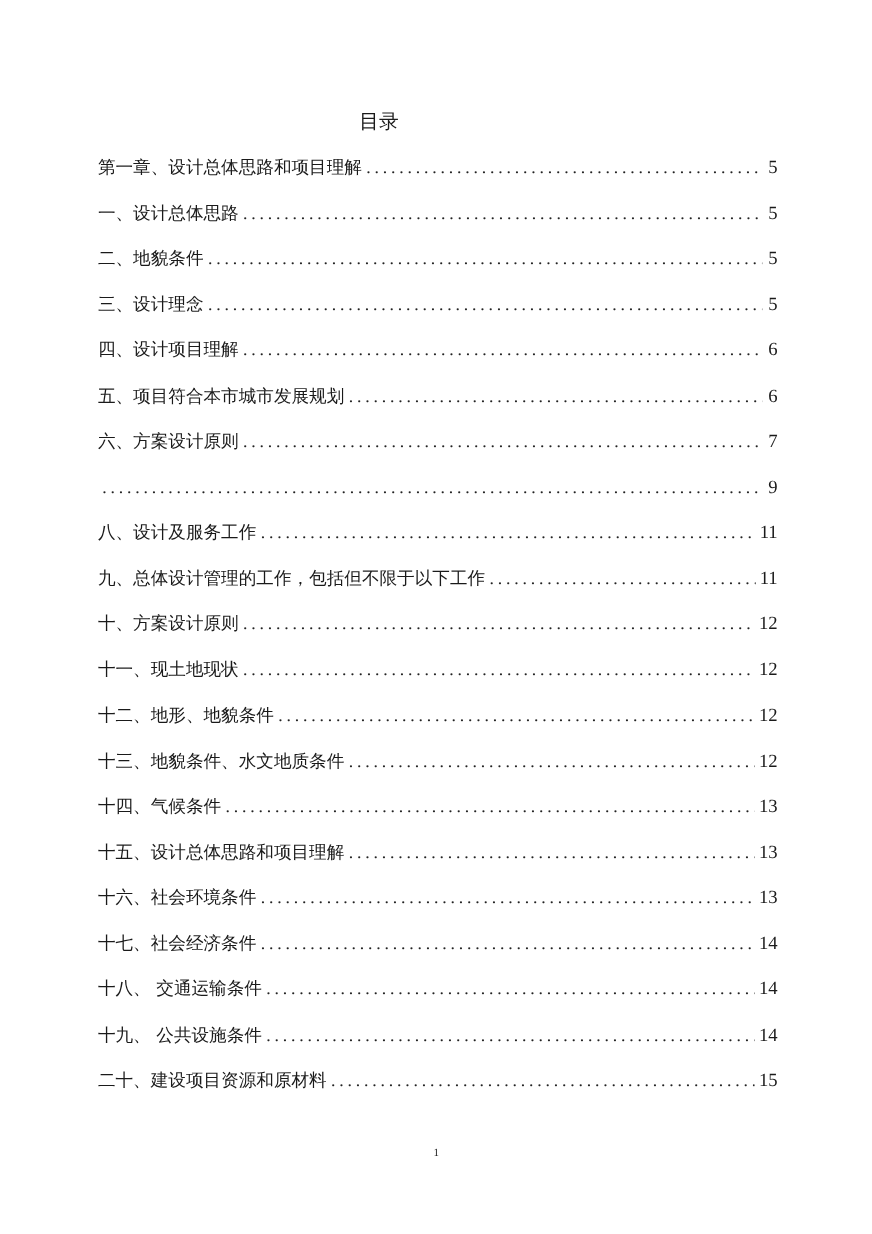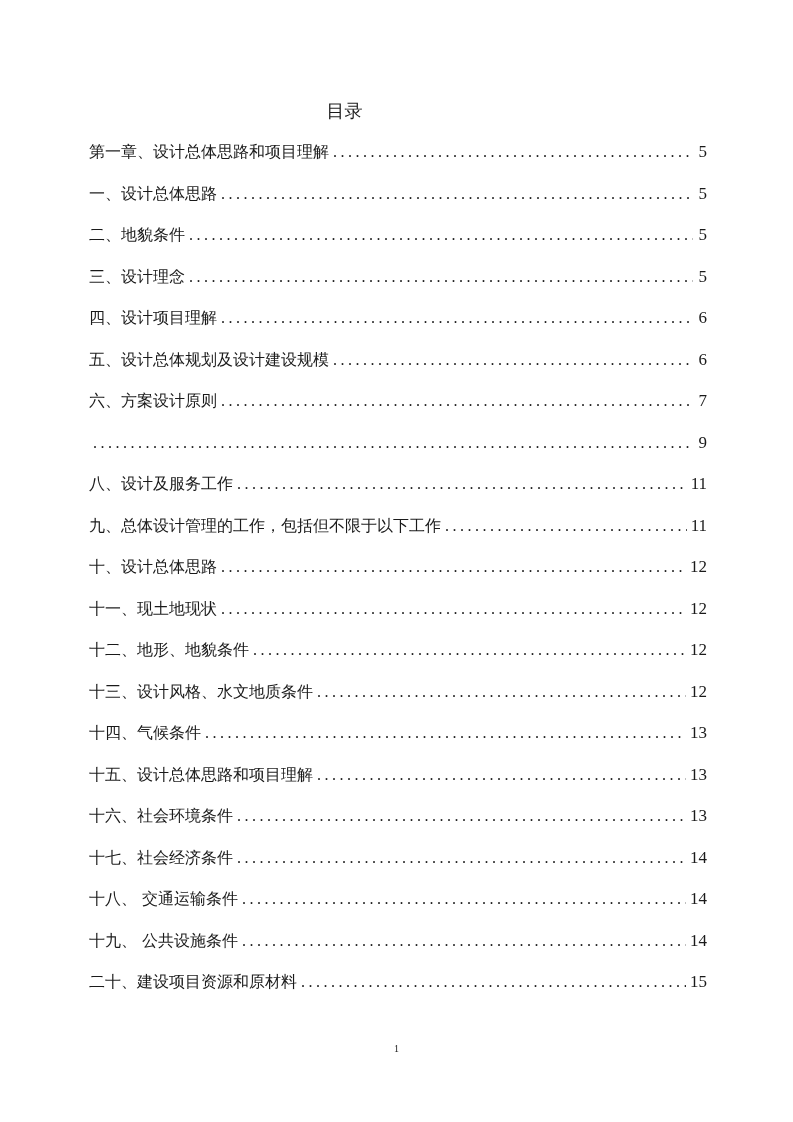--- a/index.html
+++ b/index.html
@@ -42,21 +42,21 @@
       <span class="toc-label">三、设计理念</span>
       <span class="toc-dots"></span>
       <span class="toc-page">5</span>
     </div>
   <div class="toc-row">
       <span class="toc-label">四、设计项目理解</span>
       <span class="toc-dots"></span>
       <span class="toc-page">6</span>
     </div>
   <div class="toc-row">
-      <span class="toc-label">五、设计总体规划及设计建设规模</span>
+      <span class="toc-label">五、项目符合本市城市发展规划</span>
       <span class="toc-dots"></span>
       <span class="toc-page">6</span>
     </div>
   <div class="toc-row">
       <span class="toc-label">六、方案设计原则</span>
       <span class="toc-dots"></span>
       <span class="toc-page">7</span>
     </div>
   <div class="toc-row">
       <span class="toc-dots"></span>
@@ -66,36 +66,36 @@
       <span class="toc-label">八、设计及服务工作</span>
       <span class="toc-dots"></span>
       <span class="toc-page">11</span>
     </div>
   <div class="toc-row">
       <span class="toc-label">九、总体设计管理的工作，包括但不限于以下工作</span>
       <span class="toc-dots"></span>
       <span class="toc-page">11</span>
     </div>
   <div class="toc-row">
-      <span class="toc-label">十、设计总体思路</span>
+      <span class="toc-label">十、方案设计原则</span>
       <span class="toc-dots"></span>
       <span class="toc-page">12</span>
     </div>
   <div class="toc-row">
       <span class="toc-label">十一、现土地现状</span>
       <span class="toc-dots"></span>
       <span class="toc-page">12</span>
     </div>
   <div class="toc-row">
       <span class="toc-label">十二、地形、地貌条件</span>
       <span class="toc-dots"></span>
       <span class="toc-page">12</span>
     </div>
   <div class="toc-row">
-      <span class="toc-label">十三、设计风格、水文地质条件</span>
+      <span class="toc-label">十三、地貌条件、水文地质条件</span>
       <span class="toc-dots"></span>
       <span class="toc-page">12</span>
     </div>
   <div class="toc-row">
       <span class="toc-label">十四、气候条件</span>
       <span class="toc-dots"></span>
       <span class="toc-page">13</span>
     </div>
   <div class="toc-row">
       <span class="toc-label">十五、设计总体思路和项目理解</span>

